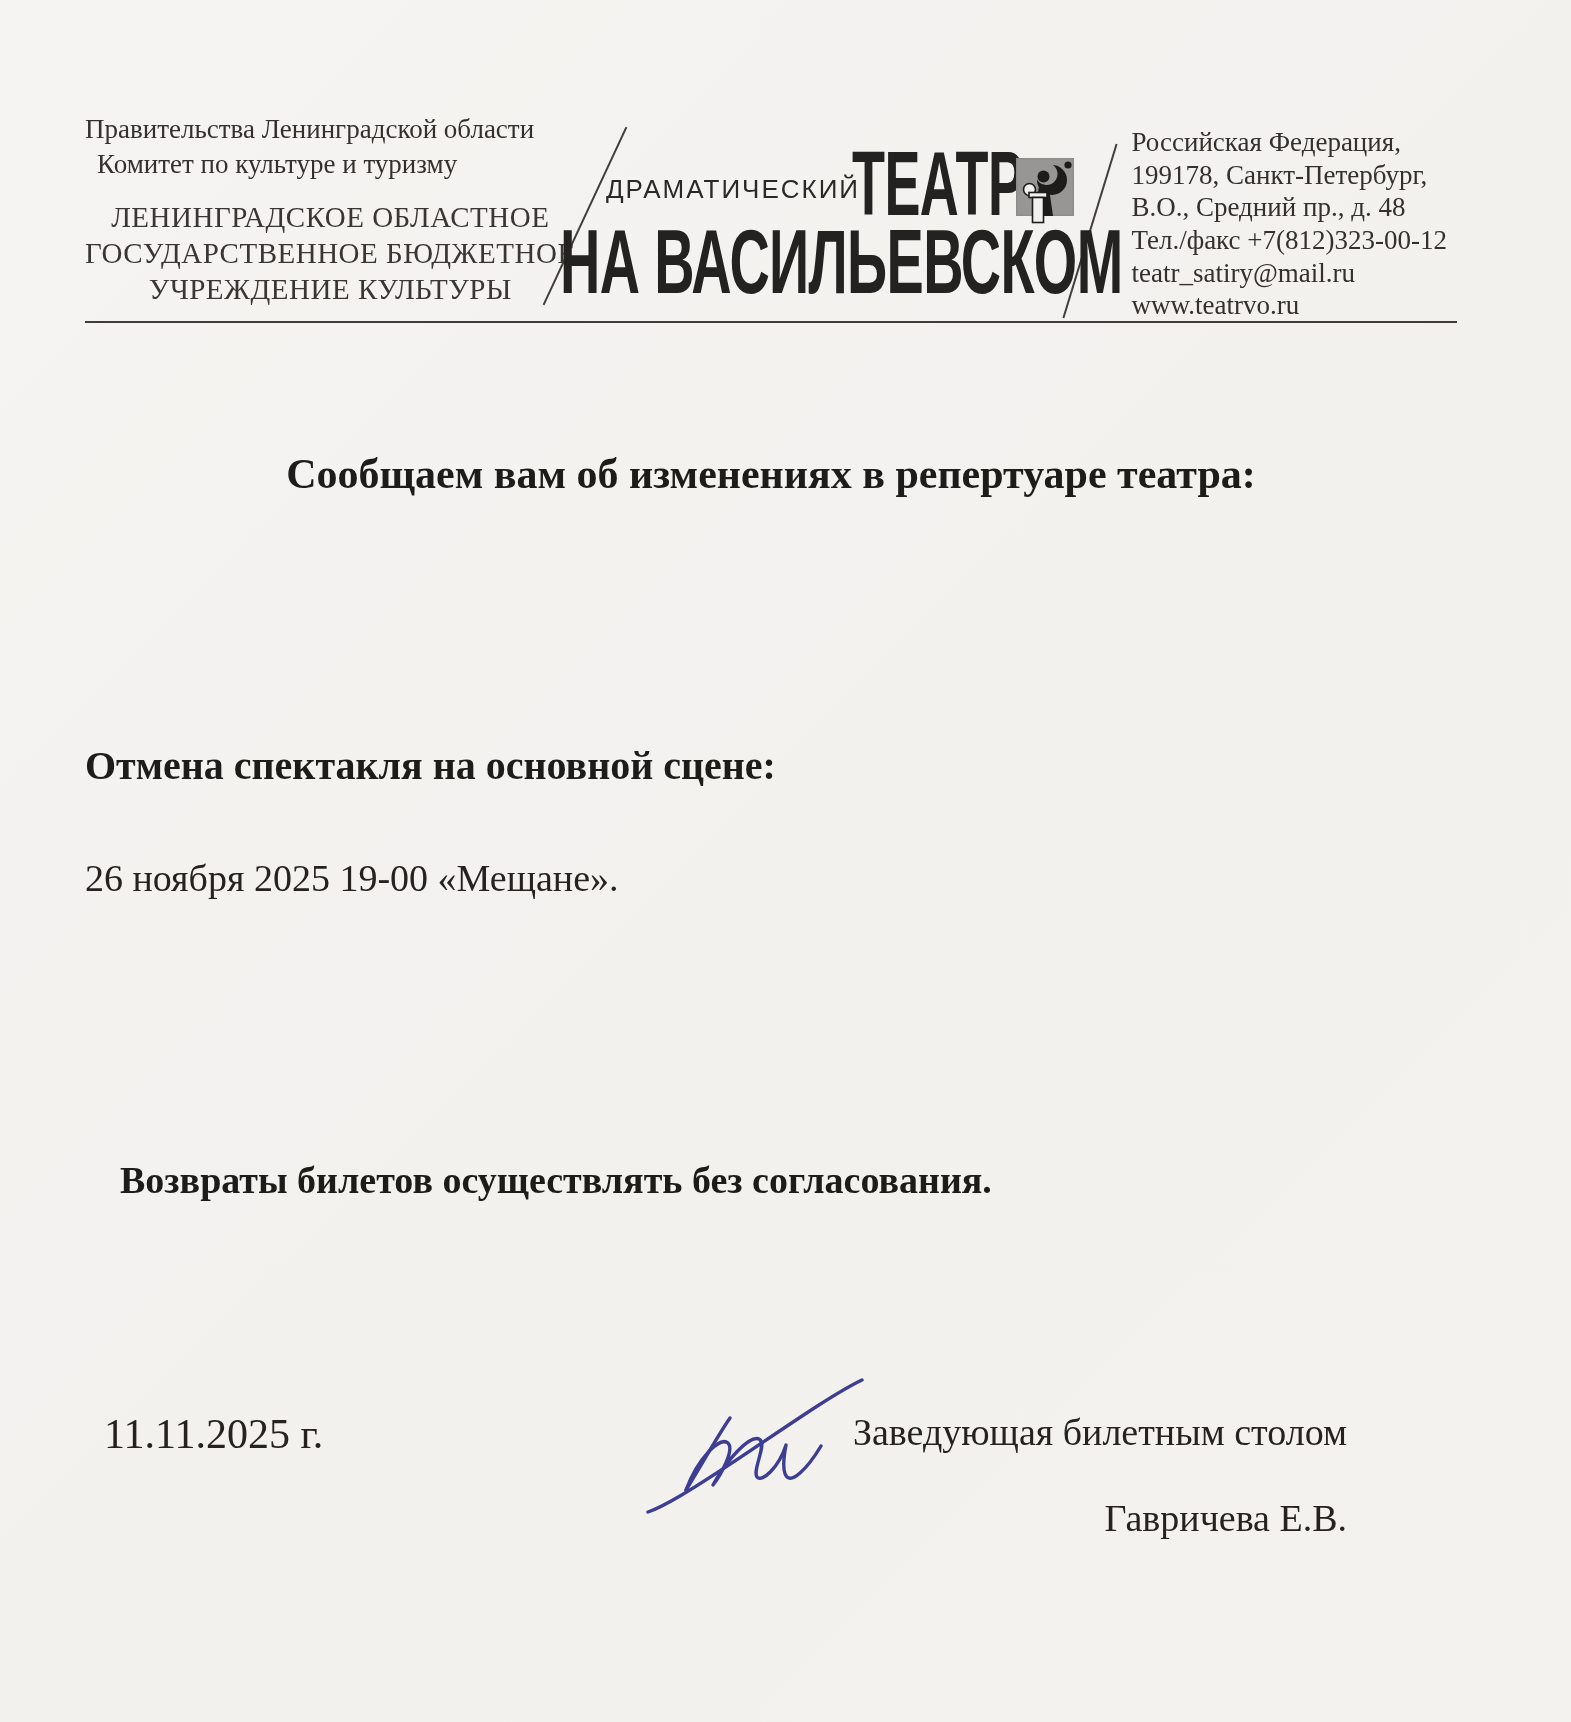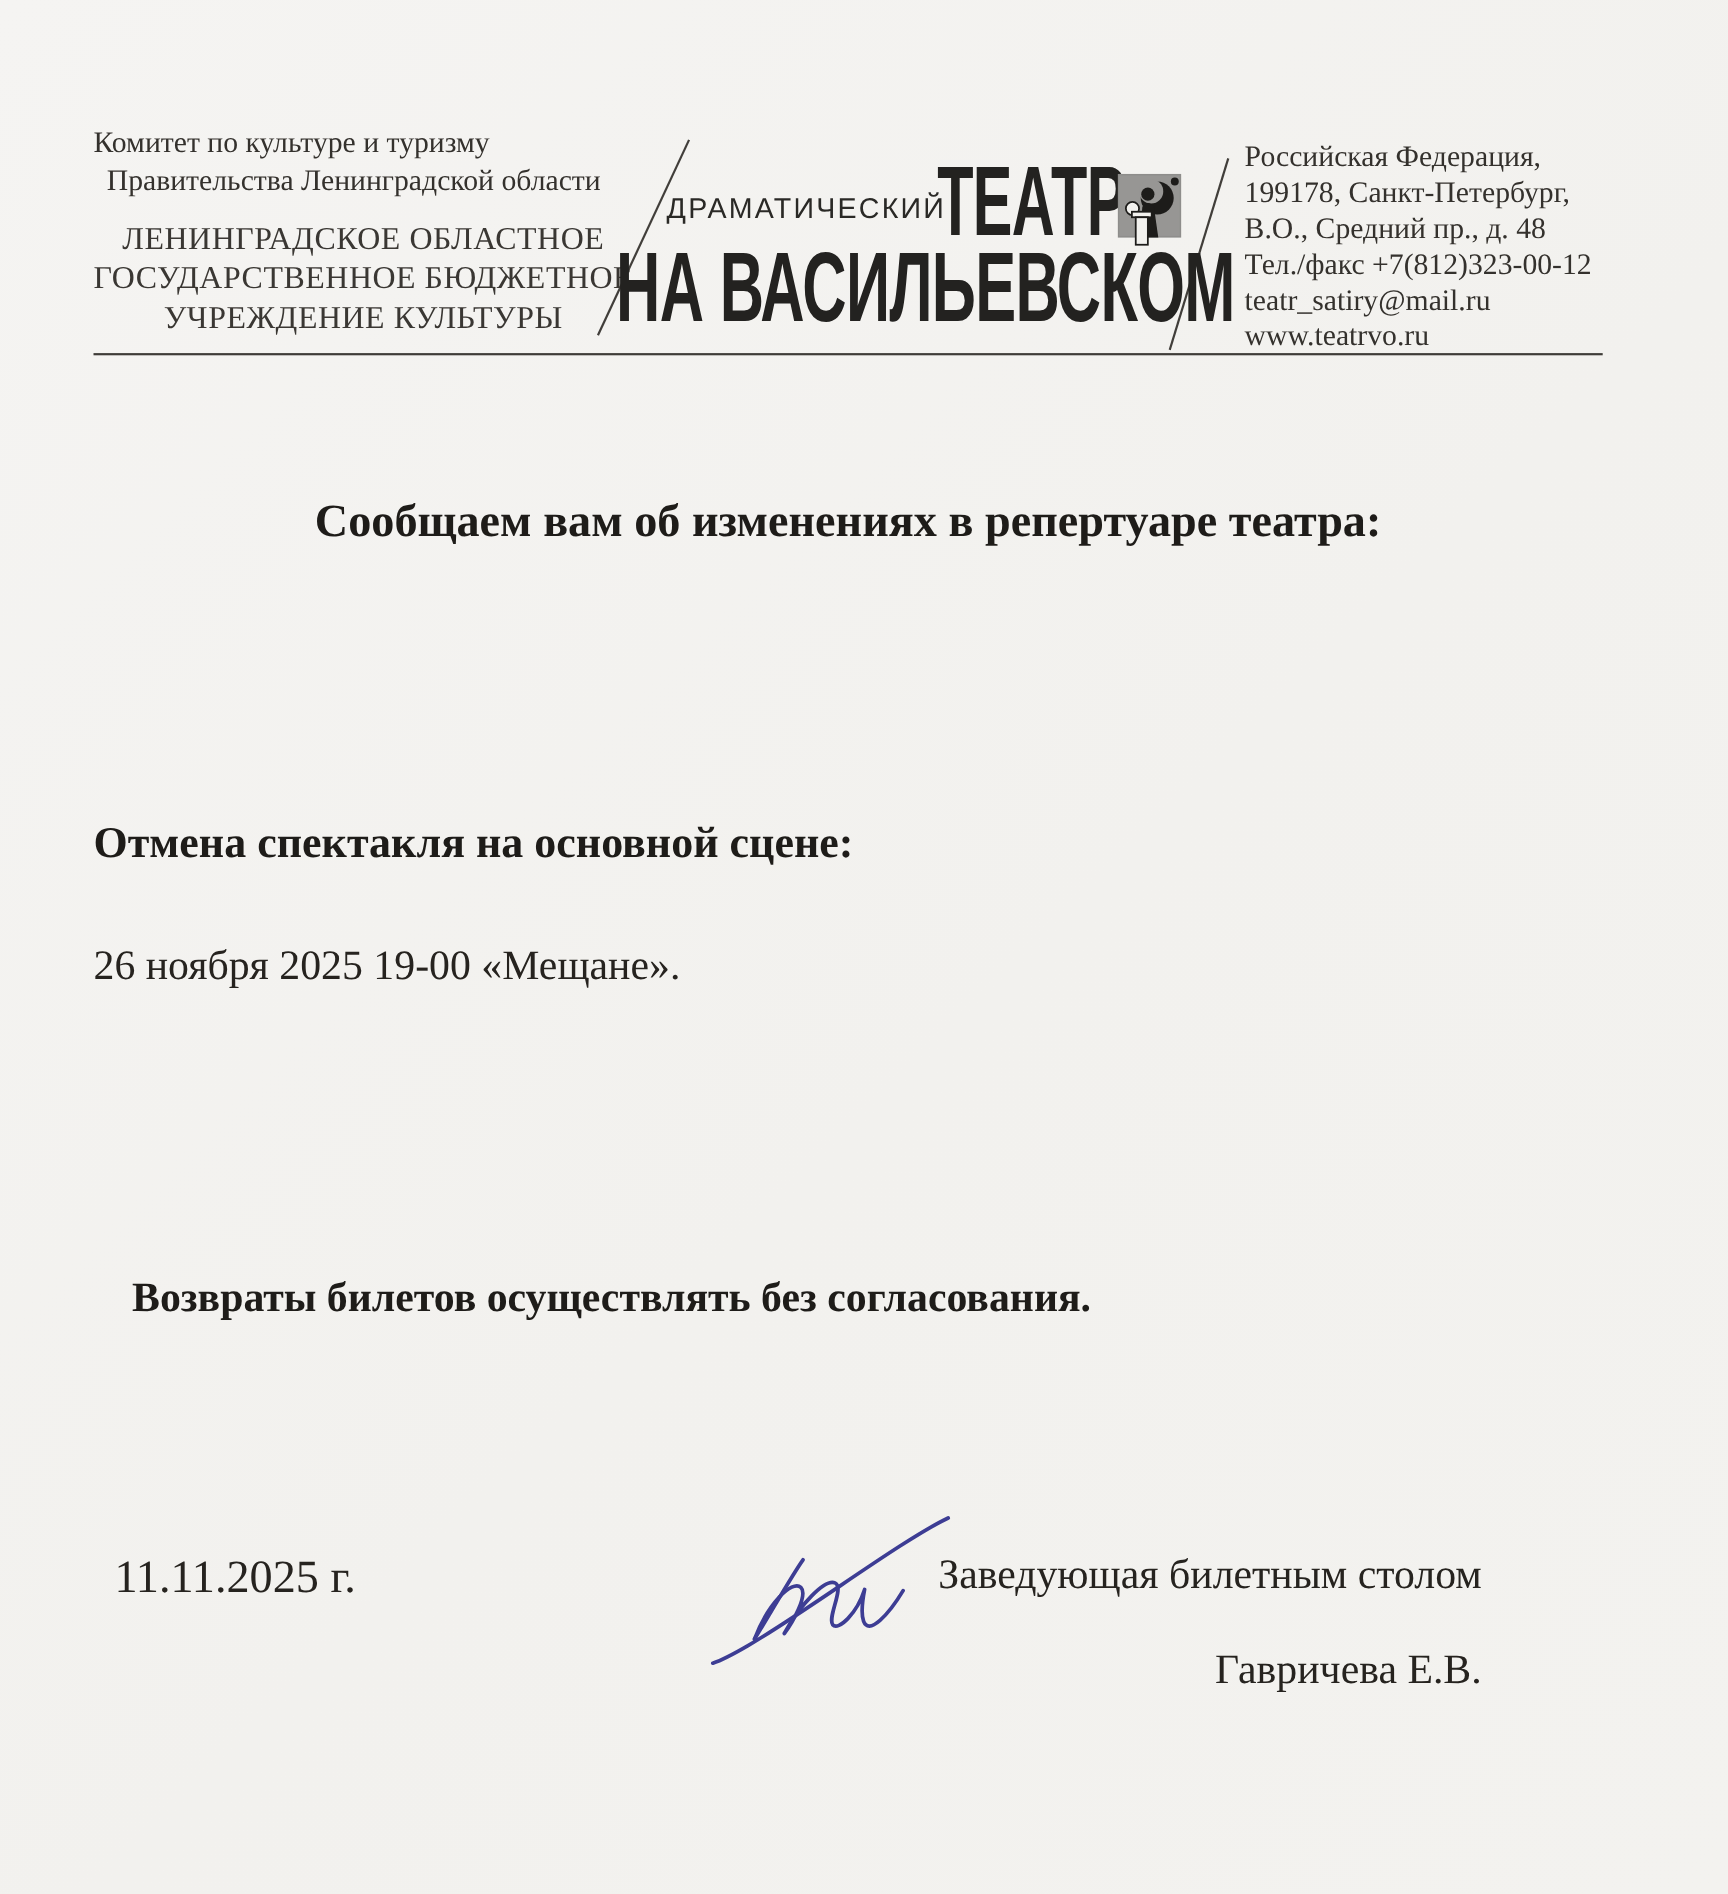--- a/index.html
+++ b/index.html
@@ -155,22 +155,22 @@
   }
   .sign-block .sign-name { margin-top: 42px; }
 </style>
 </head>
 <body>
 
 <div id="page">
 
   <div class="hdr-left">
     <div class="committee">
+      <div>Правительства Ленинградской области</div>
       <div>Комитет по культуре и туризму</div>
-      <div>Правительства Ленинградской области</div>
     </div>
     <div class="org">
       <div>ЛЕНИНГРАДСКОЕ ОБЛАСТНОЕ</div>
       <div>ГОСУДАРСТВЕННОЕ БЮДЖЕТНОЕ</div>
       <div>УЧРЕЖДЕНИЕ КУЛЬТУРЫ</div>
     </div>
   </div>
 
   <div class="slash slash-left"></div>
   <div class="slash slash-right"></div>

